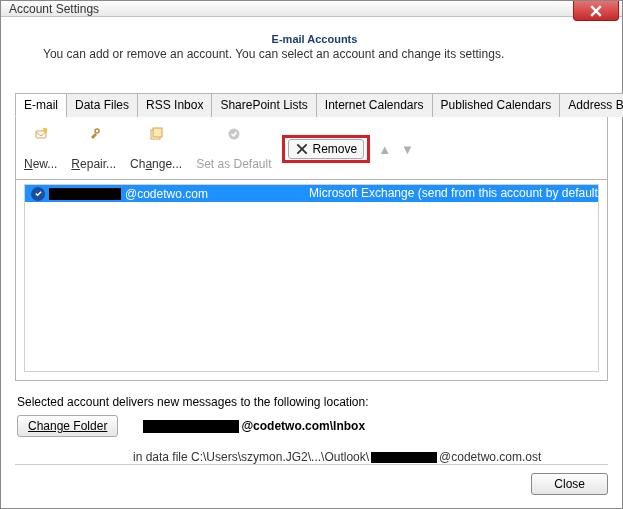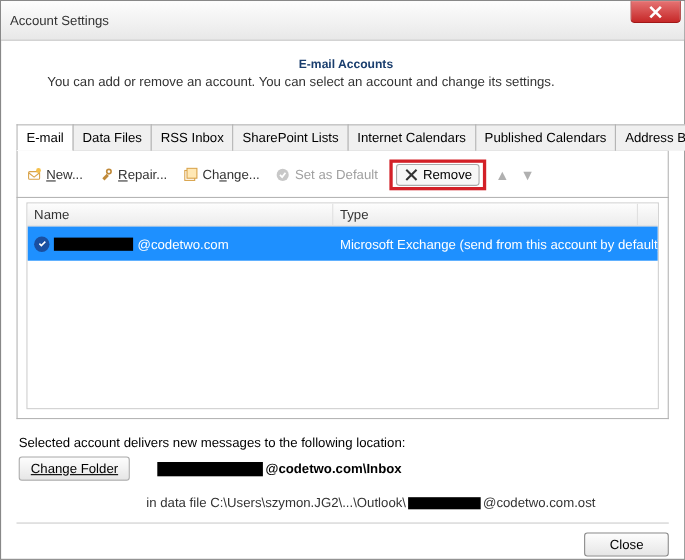--- a/index.html
+++ b/index.html
@@ -1,43 +1,43 @@
 <!DOCTYPE html>
 <html><head>
 <meta charset="utf-8">
 <style>
 * { box-sizing: border-box; font-family: "Segoe UI", Tahoma, sans-serif; font-size: 12px; }
 body { margin: 0; background: #fff; }
 .window { width: 623px; height: 509px; border: 1px solid #888; background: #fff; position: relative; }
-.titlebar { height: 36px; background: linear-gradient(#fdfdfd,#e8e8e8); border-bottom: 1px solid #c0c0c0; display: flex; align-items: center; padding-left: 8px; }
+.titlebar { height: 16px; background: linear-gradient(#fdfdfd,#e8e8e8); border-bottom: 1px solid #c0c0c0; display: flex; align-items: center; padding-left: 8px; }
 .titlebar-text { color: #333; }
 .close-btn { position: absolute; right: 3px; top: 0; width: 46px; height: 20px; background: linear-gradient(#e57373,#c62828); border: 1px solid #a01818; border-top: none; border-radius: 0 0 4px 4px; display: flex; align-items: center; justify-content: center; cursor: pointer; }
 .close-btn svg { width: 12px; height: 12px; }
 .body { padding: 14px 14px 10px 14px; height: calc(100% - 28px); display: flex; flex-direction: column; }
 .heading { font-weight: bold; color: #1a3e6e; margin: 2px 0 2px 6px; font-size: 11px; text-align: center; }
 .subtext { margin: 0 0 31px 28px; color: #333; }
 .tabs { display: flex; border-bottom: 1px solid #b5b5b5; }
 .tab { padding: 4px 8px; border: 1px solid #b5b5b5; border-bottom: none; margin-right: -1px; background: #f0f0f0; cursor: pointer; position: relative; top: 1px; white-space: nowrap; }
 .tab.active { background: #fff; border-bottom: 1px solid #fff; }
 .toolbar { display: flex; align-items: center; gap: 6px; padding: 8px 4px 6px 4px; border: 1px solid #b5b5b5; border-top: none; }
-.tbtn { display: flex; align-items: flex-start; gap: 4px; padding: 2px 4px; color: #333; cursor: pointer; }
+.tbtn { display: flex; align-items: center; gap: 16px; padding: 2px 4px; color: #333; cursor: pointer; flex-direction: column; }
 .tbtn.disabled { color: #a0a0a0; cursor: default; }
 .tbtn .u { text-decoration: underline; }
 .remove-wrap { border: 3px solid #d32027; padding: 1px 3px; }
 .remove-btn { border: 1px solid #aaa; border-radius: 3px; padding: 2px 6px; display: flex; align-items: center; gap: 4px; background: #f7f7f7; cursor: pointer; }
 .ticon { width: 14px; height: 14px; display: inline-flex; align-items: center; justify-content: center; }
 .arrow { color: #b0b0b0; font-size: 13px; padding: 0 2px; }
 .list-area { border: 1px solid #b5b5b5; border-top: none; padding: 0 8px 8px 8px; flex: 0 0 auto; }
 .grid { margin-top: 4px; border: 1px solid #d0d0d0; height: 188px; overflow: hidden; }
 .ghead { display: flex; background: linear-gradient(#fdfdfd,#ececec); border-bottom: 1px solid #d0d0d0; }
 .gh { padding: 3px 6px; color: #333; border-right: 1px solid #e0e0e0; }
 .gh.name { width: 278px; }
 .gh.type { flex: 1; }
 .gh.sp { width: 18px; border-right: none; }
-.grow { display: flex; align-items: center; background: #1e90ff; color: #fff; height: 31px; }
+.grow { display: flex; background: #1e90ff; color: #fff; height: 17px; }
 .grow .cell { padding: 1px 6px; white-space: nowrap; overflow: hidden; }
 .grow .name { width: 278px; display: flex; align-items: center; gap: 4px; }
 .grow .type { flex: 1; }
 .check { width: 14px; height: 14px; background: #1a4fa0; border-radius: 7px; display: flex; align-items: center; justify-content: center; flex-shrink: 0; }
 .check svg { width: 9px; height: 9px; }
 .redact { background: #000; display: inline-block; height: 12px; width: 72px; flex-shrink: 0; }
 .redact.sm { width: 66px; height: 11px; }
 .below { margin-top: 14px; padding: 0 2px; }
 .loc-row { display: flex; align-items: center; gap: 8px; margin-top: 6px; }
 .chg-folder { border: 1px solid #aaa; border-radius: 3px; padding: 3px 10px; background: linear-gradient(#fdfdfd,#e6e6e6); cursor: pointer; text-decoration: underline; }
@@ -121,25 +121,20 @@
             </span>
           <span><span class="u">R</span><span>e</span><span class="u">m</span><span>ove</span></span>
         </div>
       </div>
       <span class="arrow">▲</span>
       <span class="arrow">▼</span>
     </div>
 
     <div class="list-area">
       <div class="grid">
-        <div class="ghead">
-          <div class="gh name">Name</div>
-          <div class="gh type">Type</div>
-          <div class="gh sp"></div>
-        </div>
         <div class="grow">
           <div class="cell name">
             <span class="check">
                 <svg viewBox="0 0 10 10">
                   <path d="M2 5 L4 7 L8 3" stroke="#fff" stroke-width="1.6" fill="none"></path>
                 </svg>
               </span>
             <span class="redact"></span>
             <span>@codetwo.com</span>
           </div>

